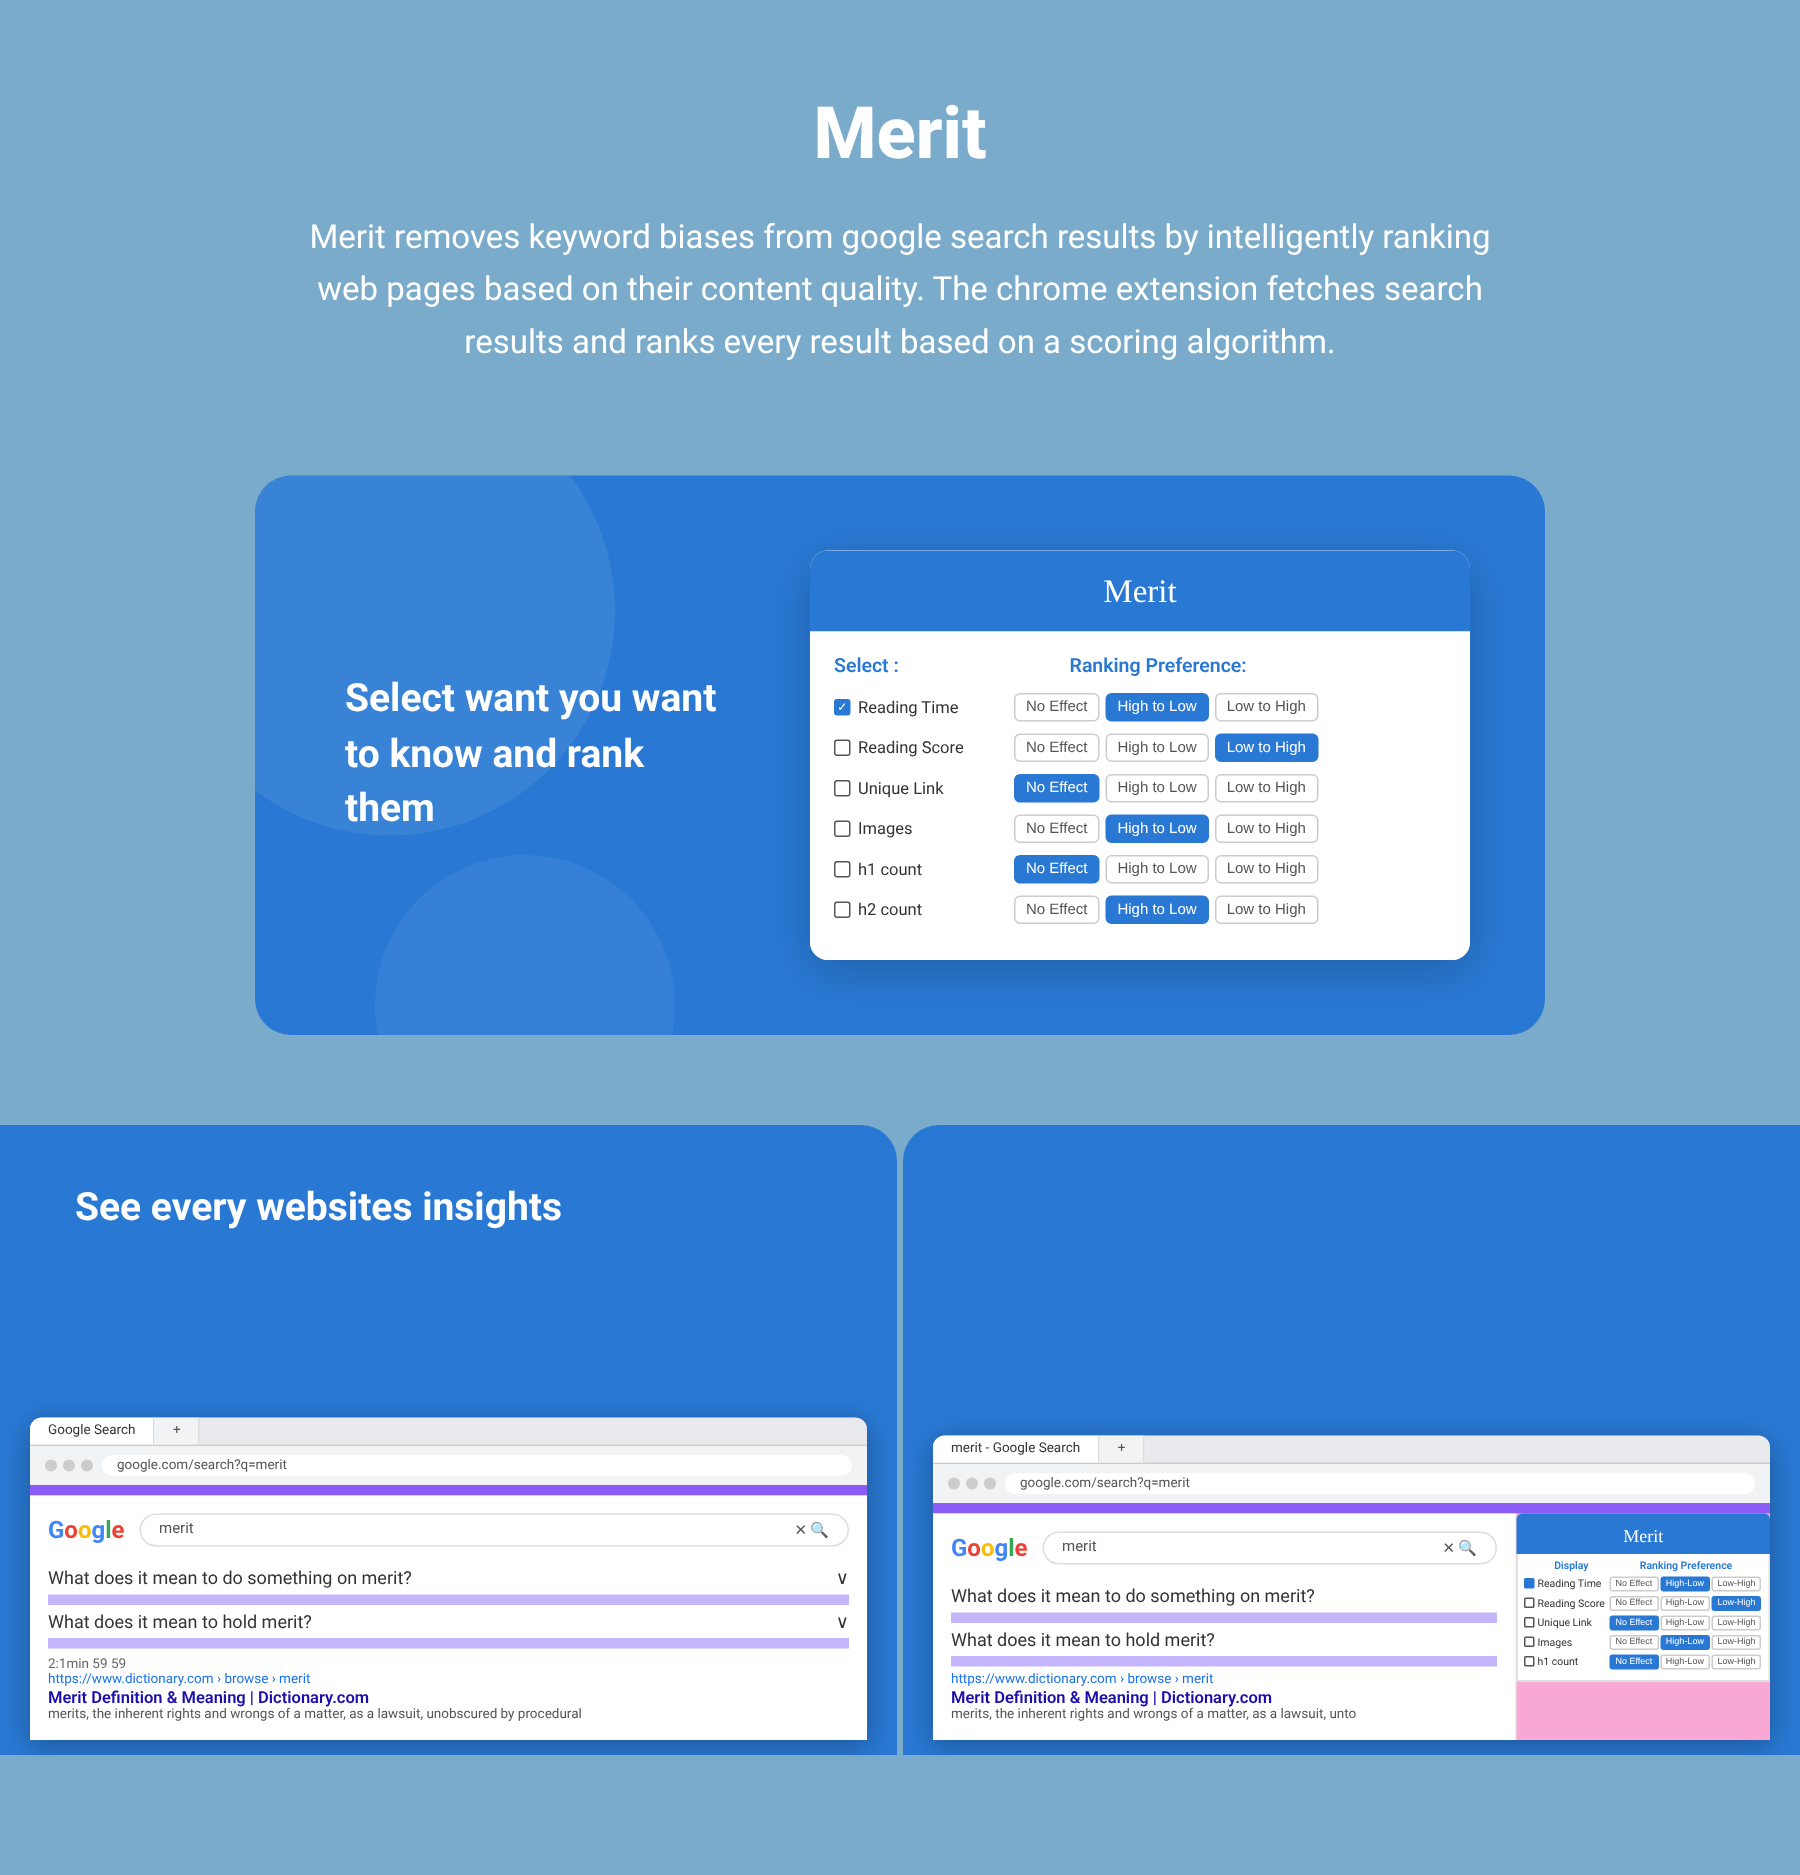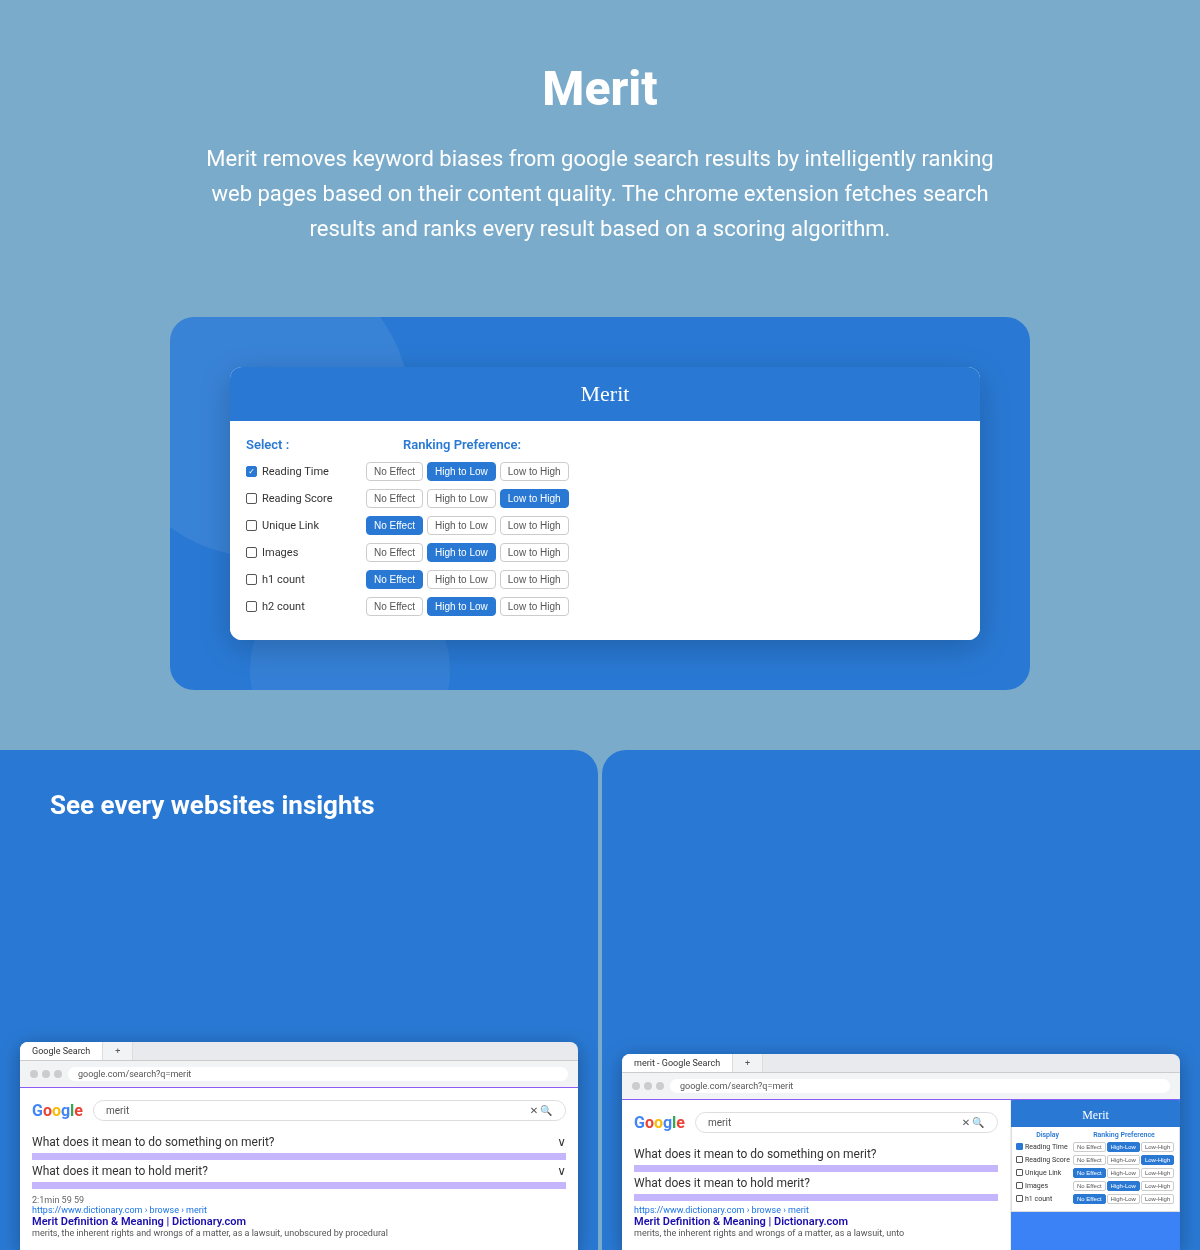--- a/index.html
+++ b/index.html
@@ -174,21 +174,21 @@
       background: #2979d4;
       color: white;
       border-color: #2979d4;
     }
 
     
     .bottom-cards {
       display: flex;
       gap: 0;
       padding: 0 0 0 0;
-      height: 500px;
+      height: 420px;
     }
     .bottom-card {
       flex: 1;
       background: #2979d4;
       padding: 40px 50px 0;
       position: relative;
       overflow: hidden;
     }
     .bottom-card:first-child {
       border-radius: 0 24px 0 0;
@@ -199,36 +199,36 @@
     }
     .bottom-card-title {
       color: white;
       font-size: 26px;
       font-weight: 700;
       margin-bottom: 20px;
     }
 
     
     .browser-mockup {
-      background: #3b82f6;
+      background: #f9a8d4;
       border-radius: 8px 8px 0 0;
       overflow: hidden;
       box-shadow: 0 4px 20px rgba(0,0,0,0.3);
       position: absolute;
-      bottom: 0;
+      bottom: 10px;
       left: 30px;
       right: 30px;
     }
     .browser-bar {
       background: #f1f3f4;
       padding: 6px 10px;
       display: flex;
       align-items: center;
       gap: 6px;
-      border-bottom: 1px solid #8b5cf6;
+      border-bottom: 7px solid #8b5cf6;
     }
     .browser-dots {
       display: flex;
       gap: 4px;
     }
     .browser-dot {
       width: 8px;
       height: 8px;
       border-radius: 50%;
       background: #ccc;
@@ -399,20 +399,23 @@
 </head>
 <body>
 
 <section class="hero">
   <h1 class="hero-title">Merit</h1>
   <p class="hero-desc">Merit removes keyword biases from google search results by intelligently ranking web pages based on their content quality. The chrome extension fetches search results and ranks every result based on a scoring algorithm.</p>
 </section>
 
 <section class="plugin-demo">
   <div class="plugin-card">
+    <div class="plugin-left">
+      <p class="plugin-tagline">Select want you want to know and rank them</p>
+    </div>
     <div class="plugin-right">
       <div class="ext-popup">
         <div class="ext-header">
           <span class="ext-header-title">Merit</span>
         </div>
         <div class="ext-body">
           <div class="ext-columns">
             <span class="ext-col-display">Select :</span>
             <span class="ext-col-ranking">Ranking Preference:</span>
           </div>

